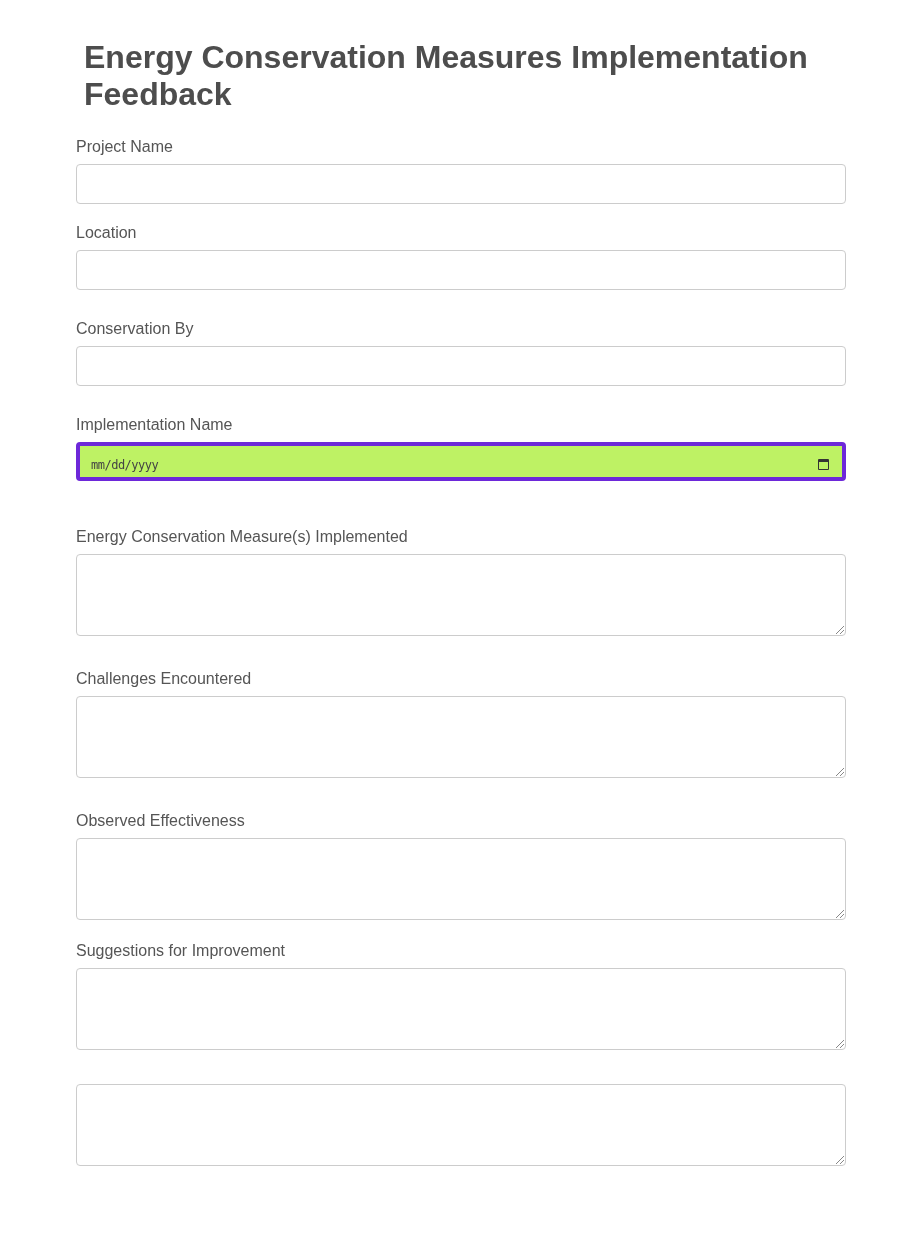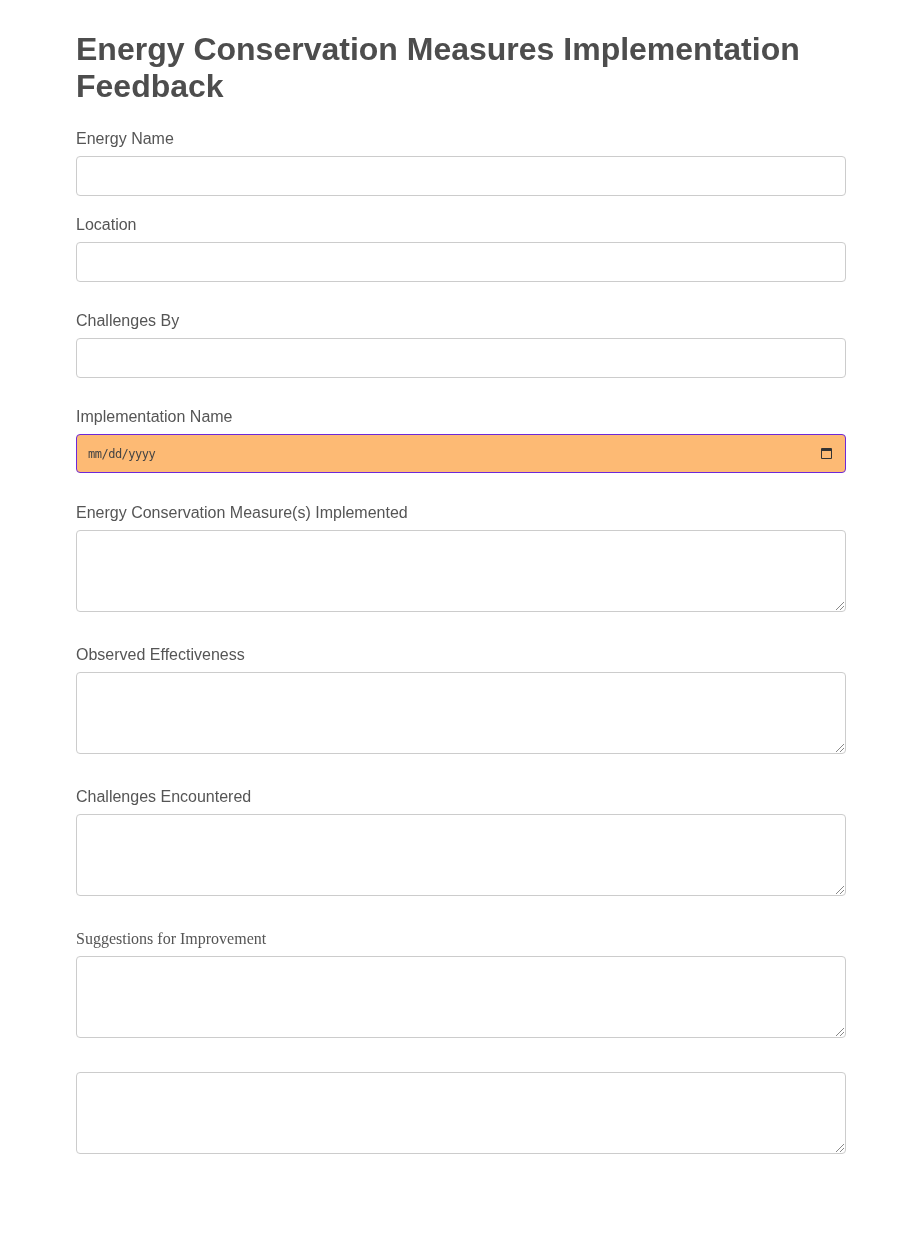--- a/index.html
+++ b/index.html
@@ -9,21 +9,21 @@
       font-family: "Liberation Sans", sans-serif;
       color: #555555;
     }
     .container {
       position: absolute;
       left: 76px;
       top: 0;
       width: 770px;
     }
     h1 {
-      margin: 0;
+      margin: 8px;
       padding-top: 31px;
       font-size: 32px;
       line-height: 37px;
       font-weight: bold;
       color: #4d4d4d;
     }
     .field { display: block; }
     .label {
       display: block;
       font-size: 16px;
@@ -39,23 +39,23 @@
       border-radius: 4px;
       background: #ffffff;
       padding: 0 10px;
       font-size: 16px;
       font-family: "Liberation Sans", sans-serif;
     }
     .date-input {
       position: relative;
       width: 770px;
       height: 39px;
-      border: 1px solid #6d28d9;
+      border: 4px solid #6d28d9;
       border-radius: 4px;
-      background: #fdba74;
+      background: #bef264;
     }
     .date-placeholder {
       position: absolute;
       left: 11px;
       top: 11px;
       font-family: "DejaVu Sans Mono", monospace;
       font-size: 12px;
       line-height: 16px;
       color: #444444;
       letter-spacing: -0.5px;
@@ -88,64 +88,64 @@
         linear-gradient(135deg, transparent 45%, #888 45%, #888 52%, transparent 52%, transparent 70%, #888 70%, #888 77%, transparent 77%);
     }
   </style>
 </head>
 <body>
 
 <div class="container">
   <h1>Energy Conservation Measures Implementation Feedback</h1>
 
   <div class="field" style="margin-top:25px;">
-    <label class="label">Energy Name</label>
+    <label class="label">Project Name</label>
     <input class="text-input" type="text" placeholder="" style="">
   </div>
 
   <div class="field" style="margin-top:20px;">
     <label class="label">Location</label>
     <input class="text-input" type="text" placeholder="" style="">
   </div>
 
   <div class="field" style="margin-top:30px;">
-    <label class="label">Challenges By</label>
+    <label class="label">Conservation By</label>
     <input class="text-input" type="text" placeholder="" style="">
   </div>
 
   <div class="field" style="margin-top:30px;">
     <label class="label">Implementation Name</label>
     <div class="date-input">
       <span class="date-placeholder">mm/dd/yyyy</span>
       <span class="calendar-icon"></span>
     </div>
   </div>
 
-  <div class="field" style="margin-top:31px;">
+  <div class="field" style="margin-top:47px;">
     <label class="label">Energy Conservation Measure(s) Implemented</label>
+    <div class="textarea">
+      <span class="resize-handle"></span>
+    </div>
+  </div>
+
+  <div class="field" style="margin-top:34px;">
+    <label class="label">Challenges Encountered</label>
     <div class="textarea">
       <span class="resize-handle"></span>
     </div>
   </div>
 
   <div class="field" style="margin-top:34px;">
     <label class="label">Observed Effectiveness</label>
     <div class="textarea">
       <span class="resize-handle"></span>
     </div>
   </div>
 
-  <div class="field" style="margin-top:34px;">
-    <label class="label">Challenges Encountered</label>
-    <div class="textarea">
-      <span class="resize-handle"></span>
-    </div>
-  </div>
-
-  <div class="field" style="margin-top:34px;font-family:Liberation Serif, serif;">
+  <div class="field" style="margin-top:22px;">
     <label class="label">Suggestions for Improvement</label>
     <div class="textarea">
       <span class="resize-handle"></span>
     </div>
   </div>
 
   <div class="field" style="margin-top:34px;">
     <div class="textarea">
       <span class="resize-handle"></span>
     </div>

